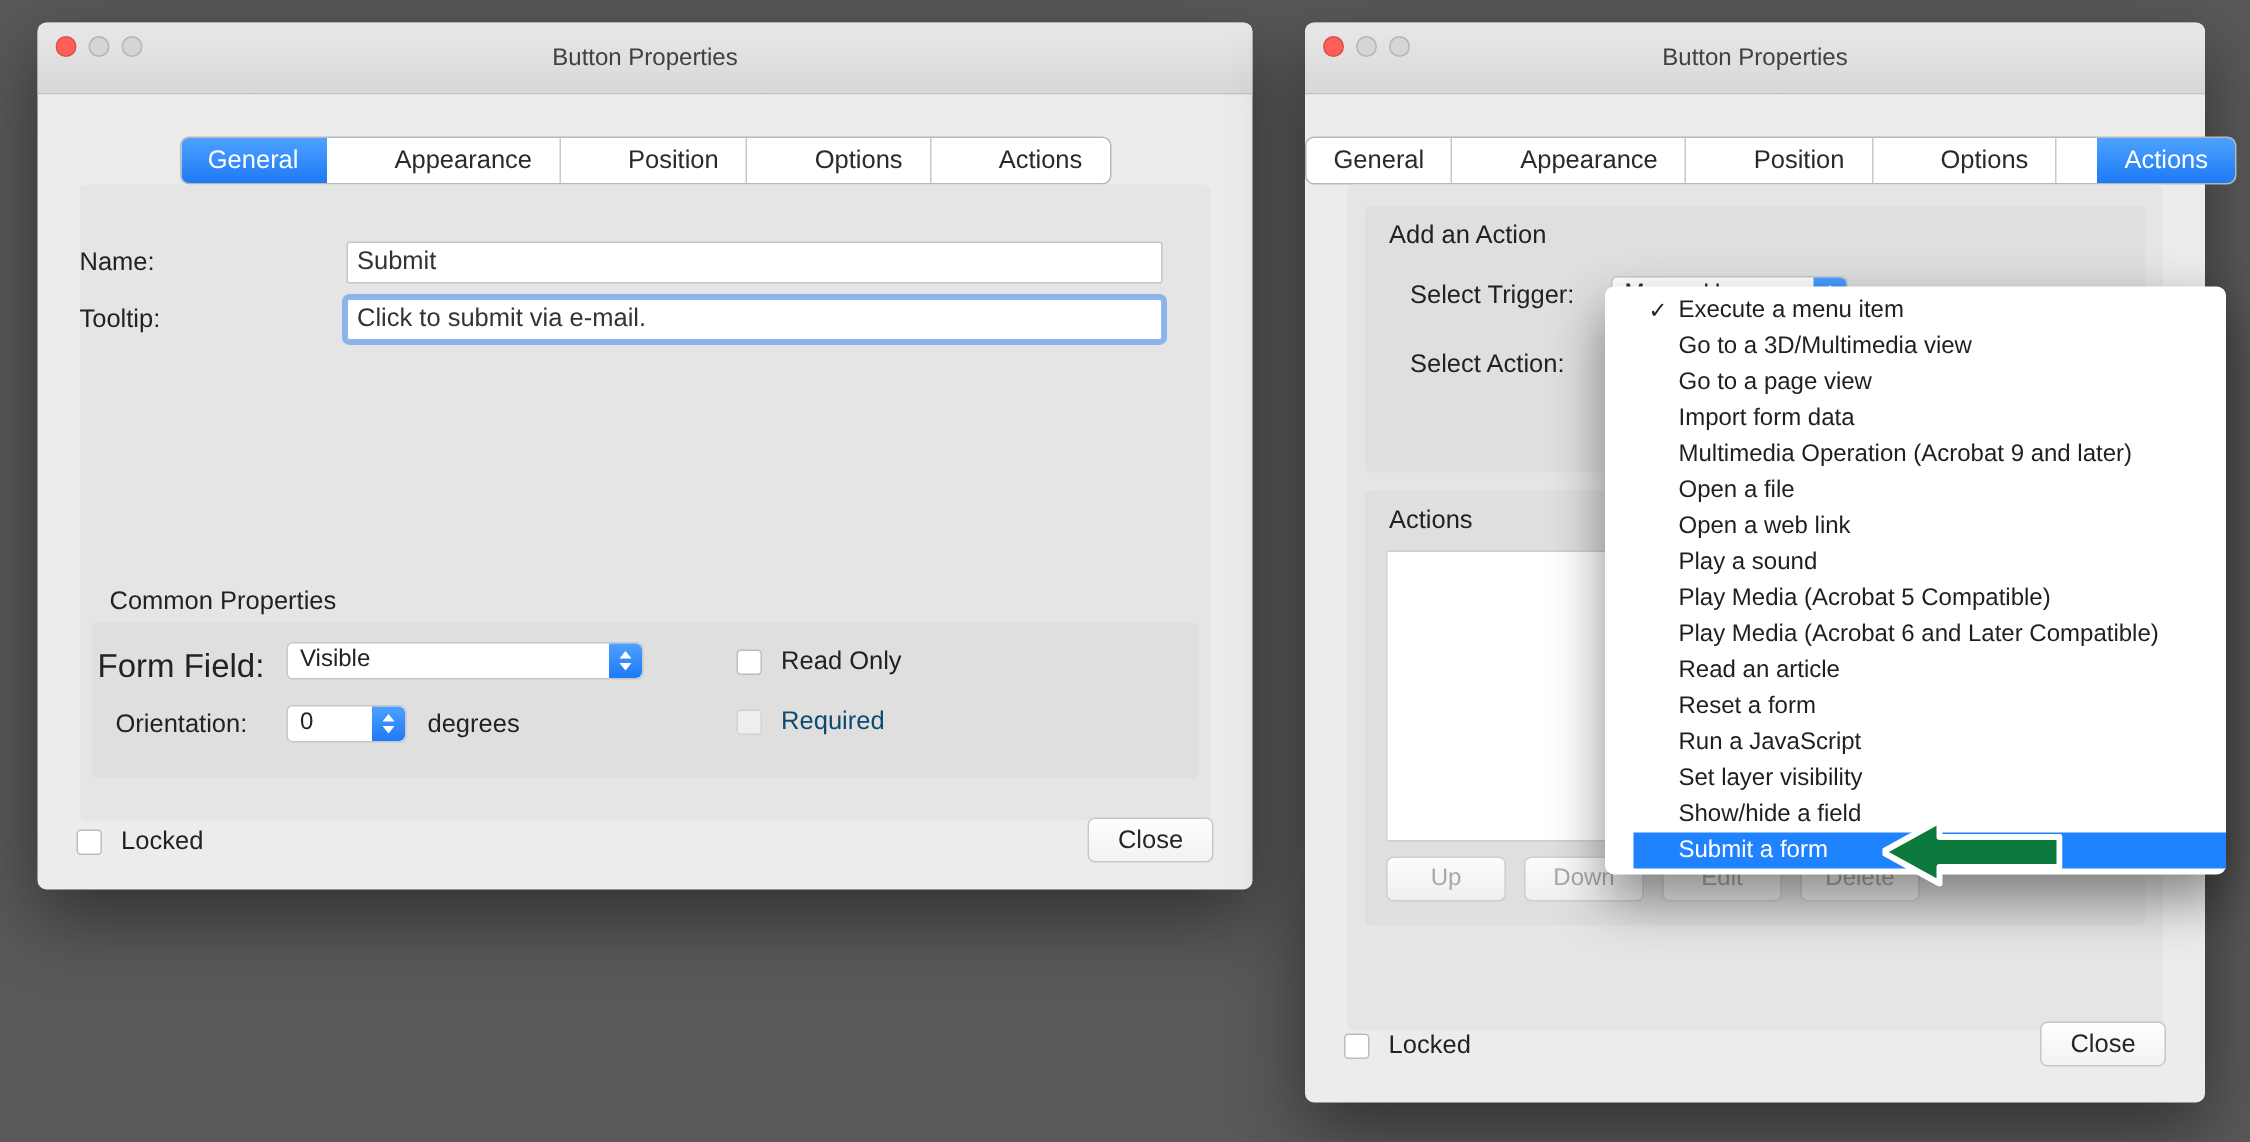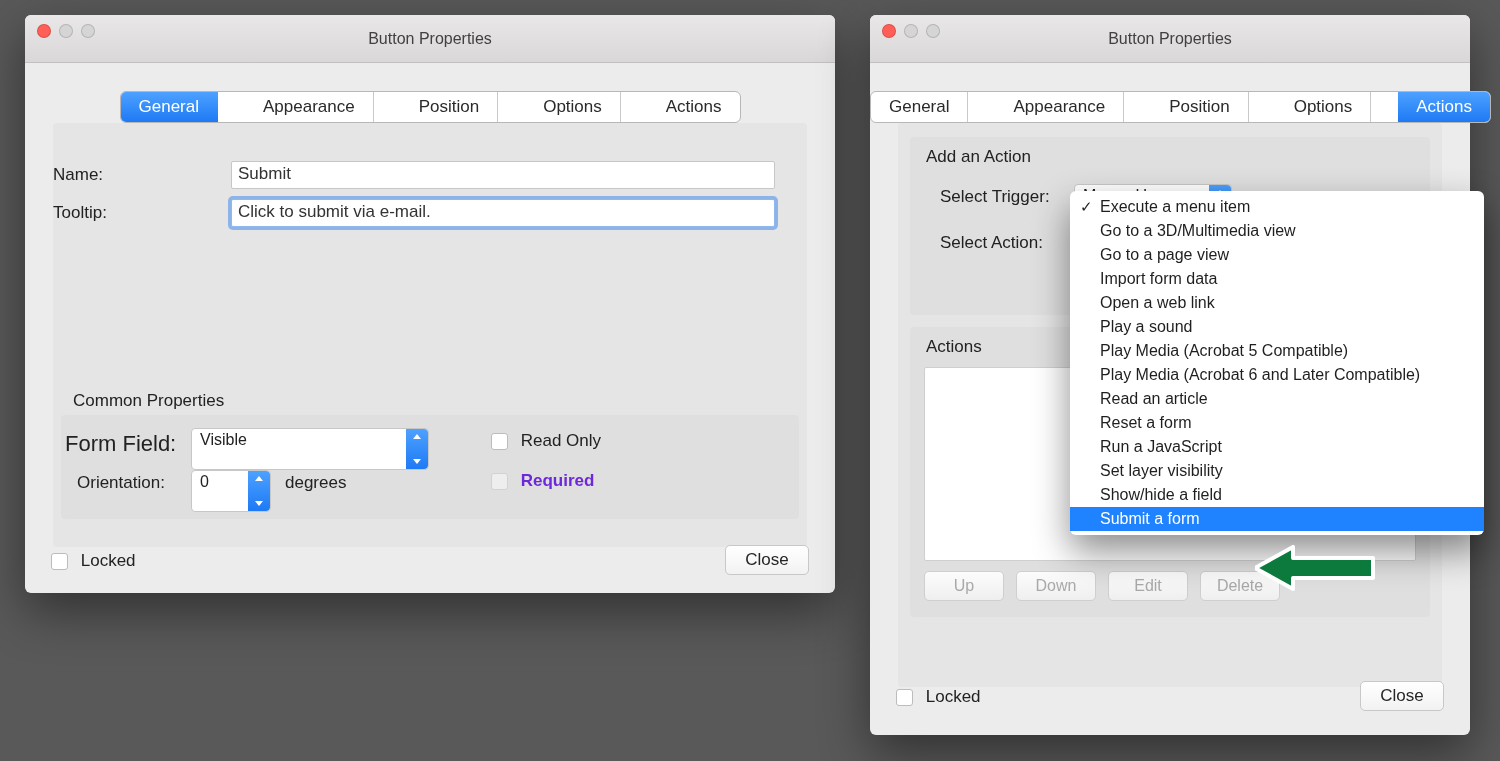--- a/index.html
+++ b/index.html
@@ -92,41 +92,41 @@
   .tip-row  { position:absolute; left:0; right:32px; top:76px; }
 
   .cp-head { position:absolute; left:20px; top:268px; font-size:17px; }
   .cp-box {
     position:absolute; left:8px; right:8px; top:292px; height:104px;
     background:#e0dfdf; border-radius:4px;
   }
   .ff-lbl { position:absolute; left:4px; top:16px; font-size:22px;}
   .ori-lbl{ position:absolute; left:16px; top:58px; font-size:17px;}
   .sel {
-    position:absolute; height:42px;
+    position:absolute; height:25px;
     background:#fff; border:1px solid #c7c7c7; border-radius:4px;
     padding: 2px 26px 2px 8px; font-size:16px;
   }
   .sel .cap {
     position:absolute; right:0; top:0; bottom:0; width:22px;
     background: linear-gradient(#4da1ff,#1e7af5);
     border-top-right-radius:4px; border-bottom-right-radius:4px;
   }
   .sel .cap::before, .sel .cap::after{
     content:""; position:absolute; left:7px; width:0;height:0;
     border-left:4px solid transparent; border-right:4px solid transparent;
   }
   .sel .cap::before{ top:5px; border-bottom:5px solid #fff;}
   .sel .cap::after { bottom:5px; border-top:5px solid #fff;}
   .ff-sel { left:130px; top:13px; width:238px;}
   .ori-sel{ left:130px; top:55px; width:80px;}
   .deg    { position:absolute; left:224px; top:58px; font-size:17px;}
   .cb { width:17px; height:17px; background:#fff; border:1px solid #bcbcbc; border-radius:3px; display:inline-block; vertical-align:middle; margin-right:8px;}
   .ro { position:absolute; left:430px; top:16px; font-size:17px;}
-  .rq { position:absolute; left:430px; top:56px; font-size:17px; color:#6d28d9;font-weight:bold;}
+  .rq { position:absolute; left:430px; top:56px; font-size:17px; color:#0c4a6e;}
   .rq .cb{ background:#eee; border-color:#d2d2d2;}
 
   .locked-row { position:absolute; left:26px; bottom:22px; font-size:17px;}
   .close-btn {
     position:absolute; right:26px; bottom:18px;
     width:84px; height:30px; background:linear-gradient(#fff,#f2f2f2);
     border:1px solid #c8c8c8; border-radius:5px;
     text-align:center; line-height:28px; font-size:17px; color:#262626;
   }
 
@@ -168,20 +168,21 @@
     border-radius:6px;
     box-shadow: 0 16px 36px rgba(0,0,0,.45);
     padding: 4px 0;
     z-index: 50;
   }
   .popup .item {
     display:flex; align-items:center;
     height:24px; padding-left:30px; padding-right:14px;
     font-size:16px; color:#1f1f1f; position:relative;
     white-space: nowrap;
+    margin-left: 19px;
   }
   .popup .item.check::before{
     content:"✓"; position:absolute; left:10px; font-size:15px; color:#222;
   }
   .popup .item.hi { background:#1f82ff; color:#fff; }
 
   
   .arrow {
     position:absolute;
     width: 120px; height: 46px;
@@ -300,20 +301,22 @@
     <span>Locked</span>
   </div>
   <div class="close-btn" style="bottom:24px;">Close</div>
 </div>
 
 <div class="popup" id="popup">
     <div class="item check">Execute a menu item</div>
     <div class="item">Go to a 3D/Multimedia view</div>
     <div class="item">Go to a page view</div>
     <div class="item">Import form data</div>
+    <div class="item">Multimedia Operation (Acrobat 9 and later)</div>
+    <div class="item">Open a file</div>
     <div class="item">Open a web link</div>
     <div class="item">Play a sound</div>
     <div class="item">Play Media (Acrobat 5 Compatible)</div>
     <div class="item">Play Media (Acrobat 6 and Later Compatible)</div>
     <div class="item">Read an article</div>
     <div class="item">Reset a form</div>
     <div class="item">Run a JavaScript</div>
     <div class="item">Set layer visibility</div>
     <div class="item">Show/hide a field</div>
     <div class="item hi">Submit a form</div>

